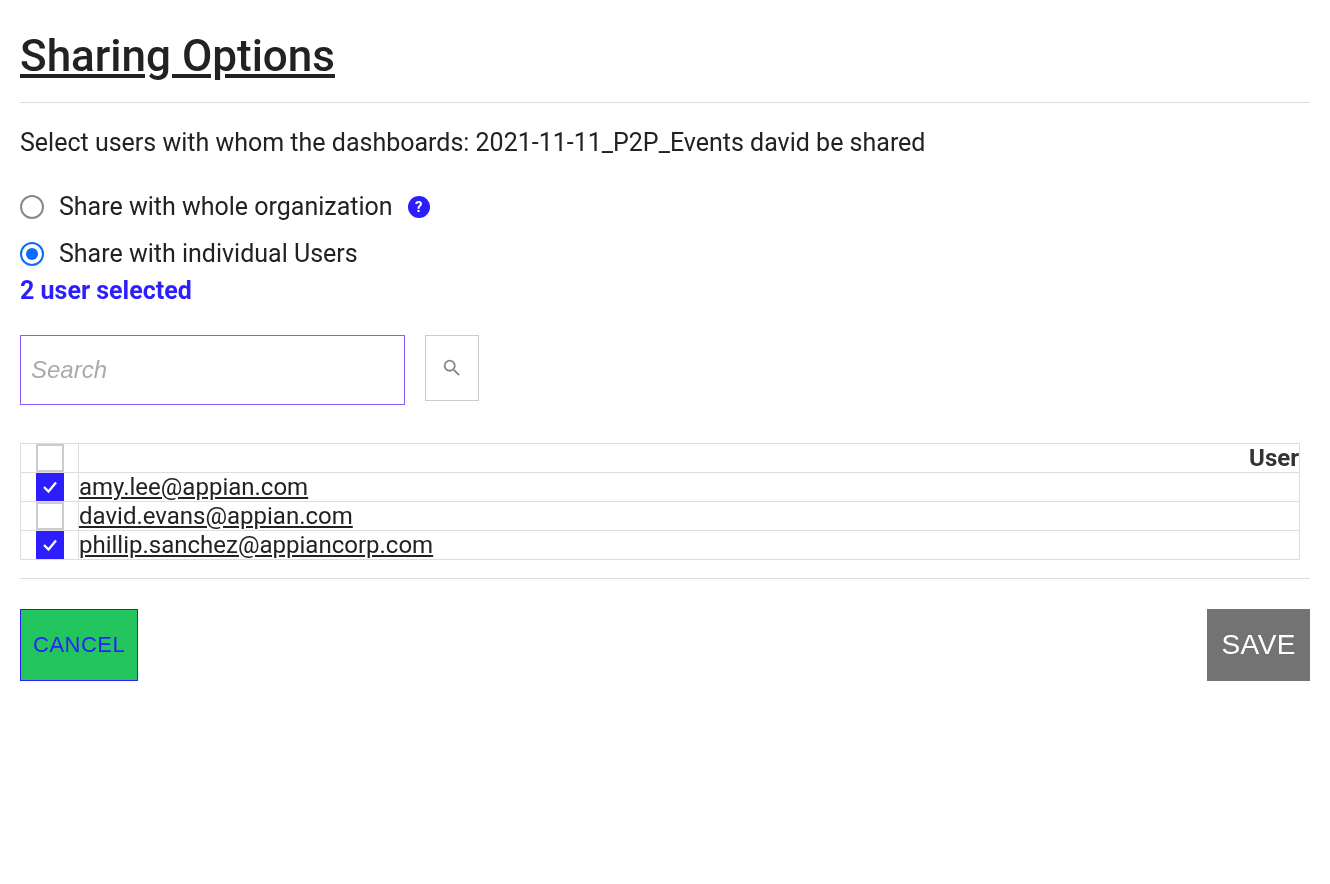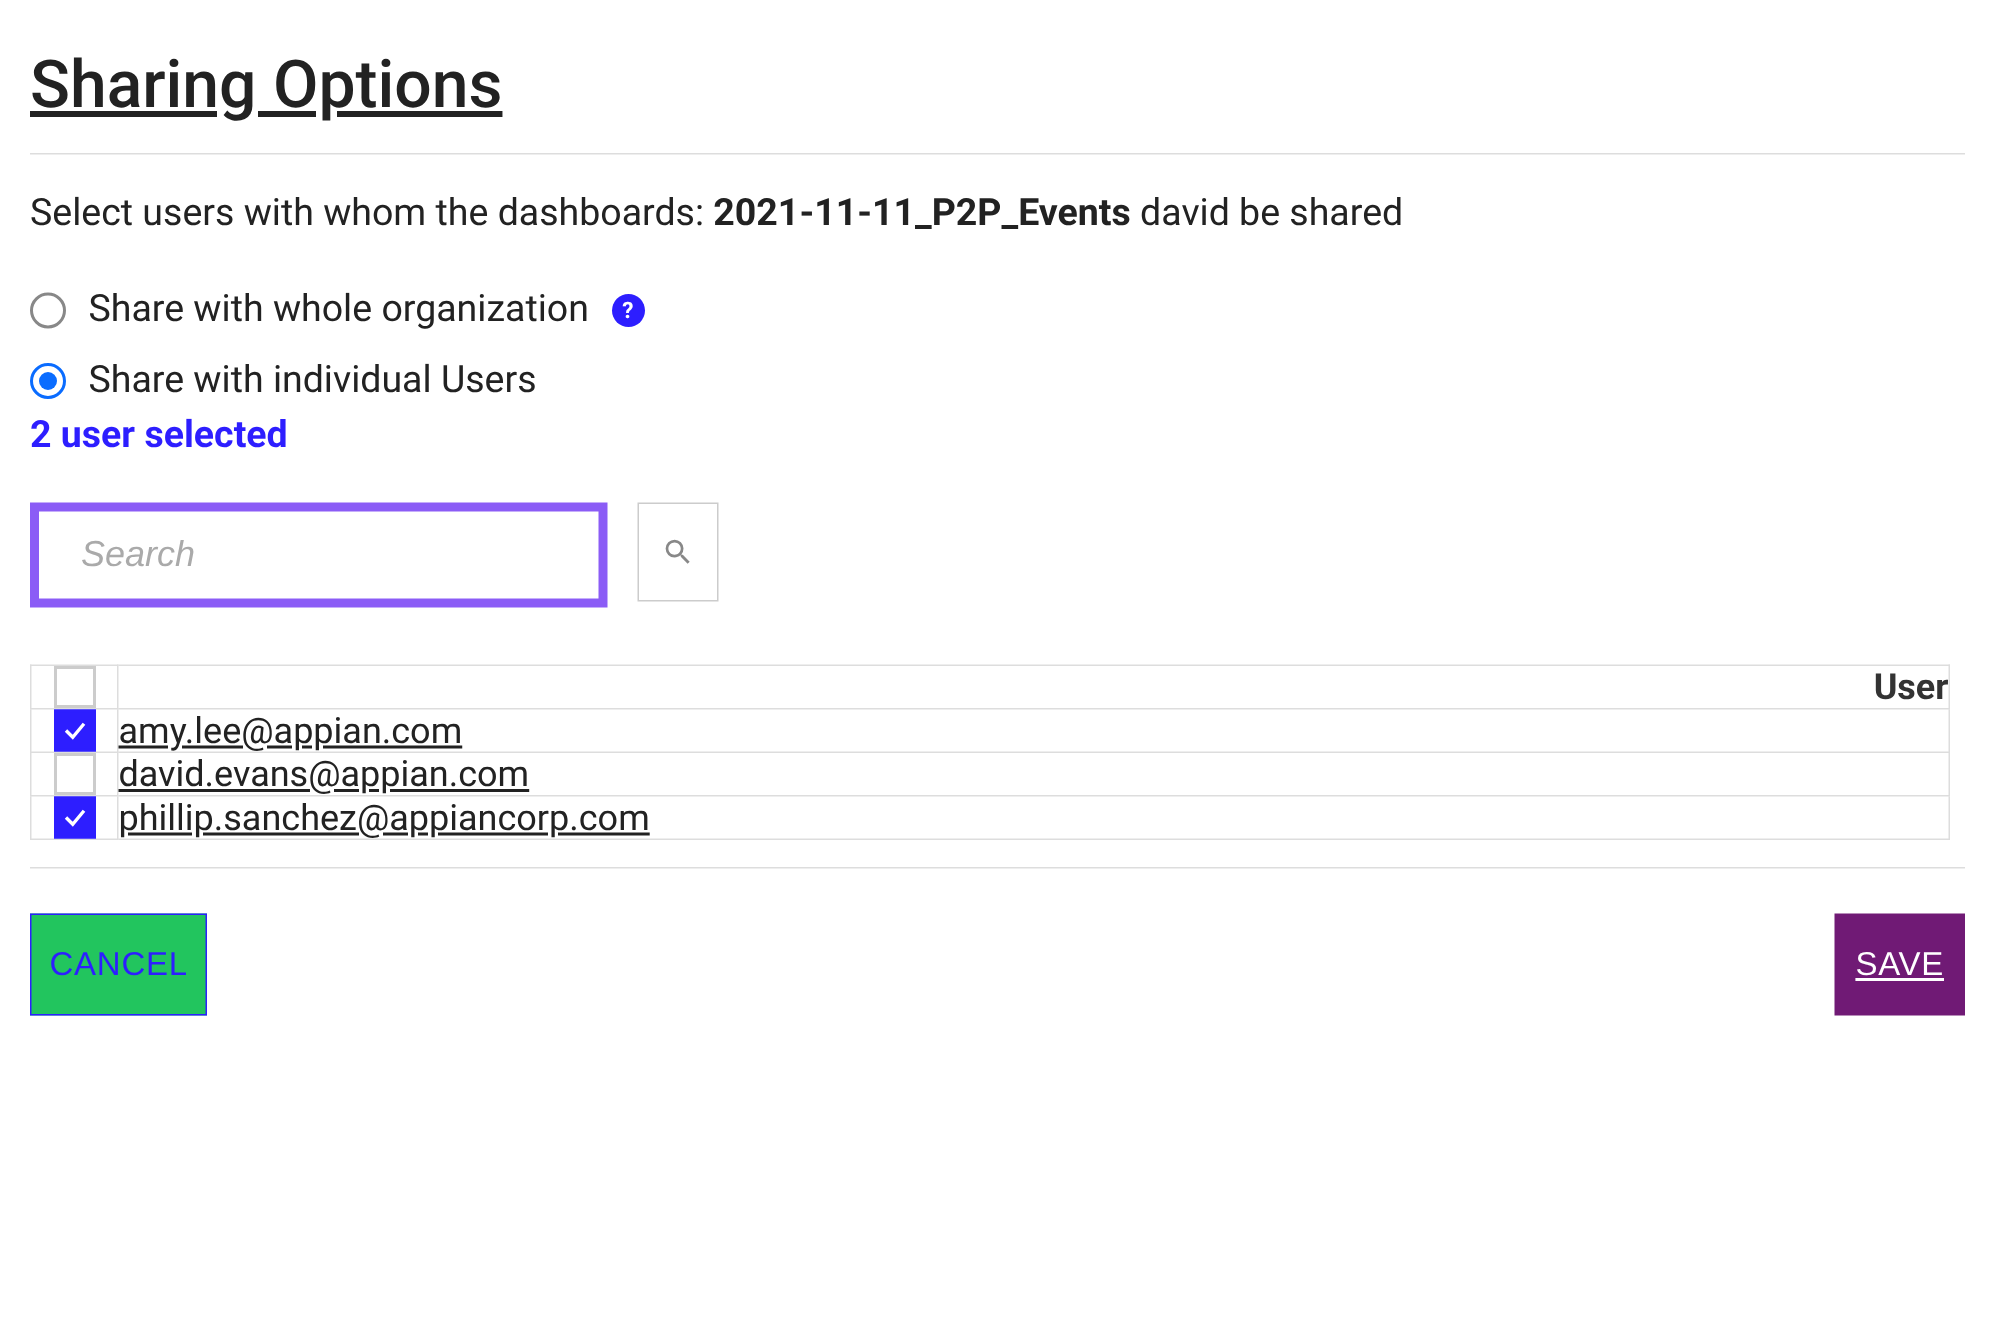--- a/index.html
+++ b/index.html
@@ -22,21 +22,21 @@
     border: none;
     border-top: 1px solid #ddd;
     margin: 0 0 25px 0;
   }
   .subtitle {
     font-size: 25px;
     color: #222;
     margin-bottom: 35px;
   }
   .subtitle .bold {
-    font-weight: 700;
+    font-weight: 400;
   }
   .radio-group {
     display: flex;
     flex-direction: column;
     gap: 18px;
     margin-bottom: 8px;
   }
   .radio-row {
     display: flex;
     align-items: center;
@@ -87,22 +87,22 @@
     margin: 6px 0 30px 0;
   }
   .search-row {
     display: flex;
     gap: 20px;
     margin-bottom: 38px;
   }
   .search-input {
     width: 385px;
     height: 70px;
-    border: 6px solid #8b5cf6;
-    padding: 0 28px;
+    border: 1px solid #8b5cf6;
+    padding: 0 10px;
     font-size: 24px;
     font-style: italic;
     color: #333;
     outline: none;
   }
   .search-input::placeholder {
     color: #aaa;
     font-style: italic;
   }
   .search-btn {
@@ -186,28 +186,27 @@
     background: #22c55e;
     color: #2d1eff;
     font-size: 22px;
     font-weight: 500;
     padding: 20px 12px;
     cursor: pointer;
     letter-spacing: 0.5px;
   }
   .save-btn {
     border: none;
-    background: #701a75;
+    background: #737373;
     color: #fff;
-    font-size: 22px;
+    font-size: 28px;
     font-weight: 500;
     padding: 20px 14px;
     cursor: pointer;
     letter-spacing: 0.5px;
-    text-decoration: underline;
   }
 </style>
 </head>
 <body>
 
 <h1 class="title">Sharing Options</h1>
 <hr class="divider">
 
 <div class="subtitle">
   <span>Select users with whom the dashboards: </span><span class="bold">2021-11-11_P2P_Events</span><span> david be shared</span>

